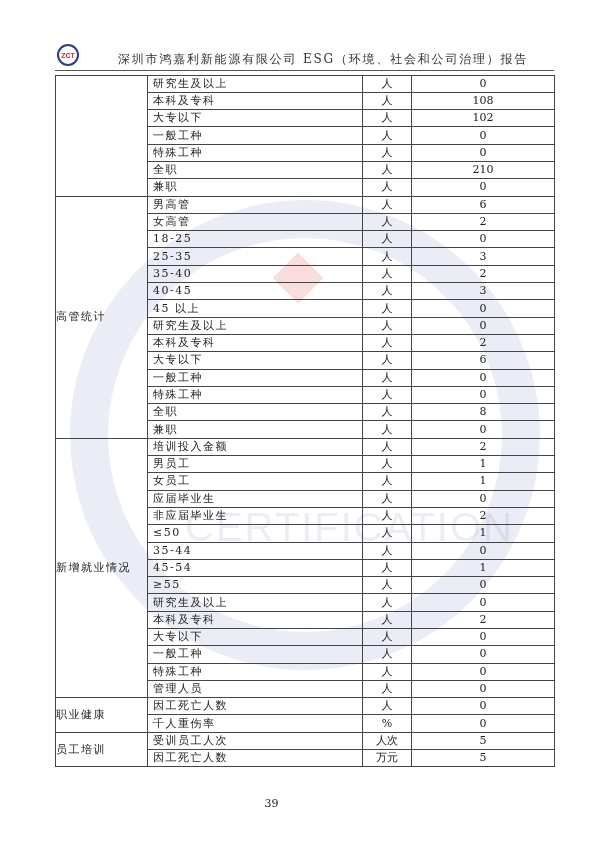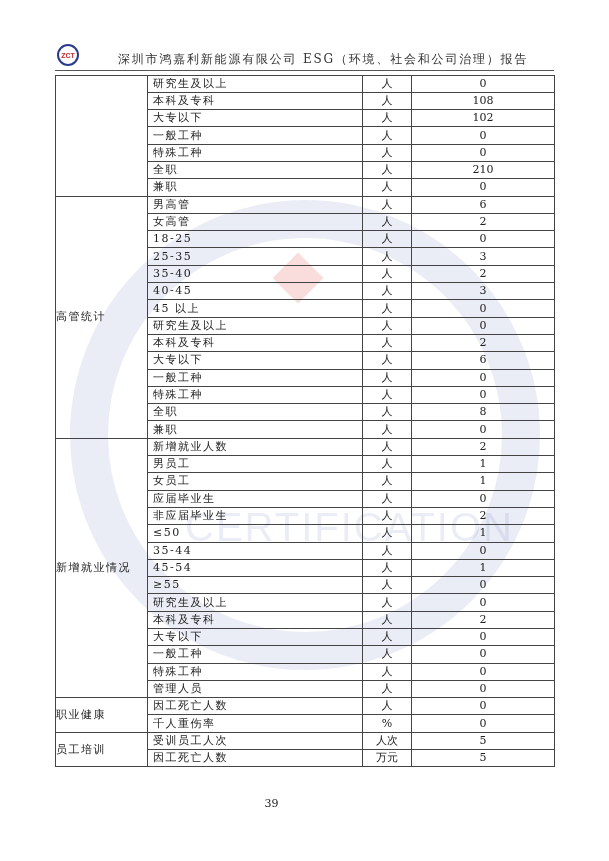--- a/index.html
+++ b/index.html
@@ -141,21 +141,21 @@
         <td class="unit">人</td>
         <td class="val">8</td>
       </tr>
       <tr>
         <td class="item">兼职</td>
         <td class="unit">人</td>
         <td class="val">0</td>
       </tr>
       <tr>
         <td class="cat" rowspan="15">新增就业情况</td>
-        <td class="item">新增就业人数</td>
+        <td class="item">培训投入金额</td>
         <td class="unit">人</td>
         <td class="val">2</td>
       </tr>
       <tr>
         <td class="item">男员工</td>
         <td class="unit">人</td>
         <td class="val">1</td>
       </tr>
       <tr>
         <td class="item">女员工</td>

